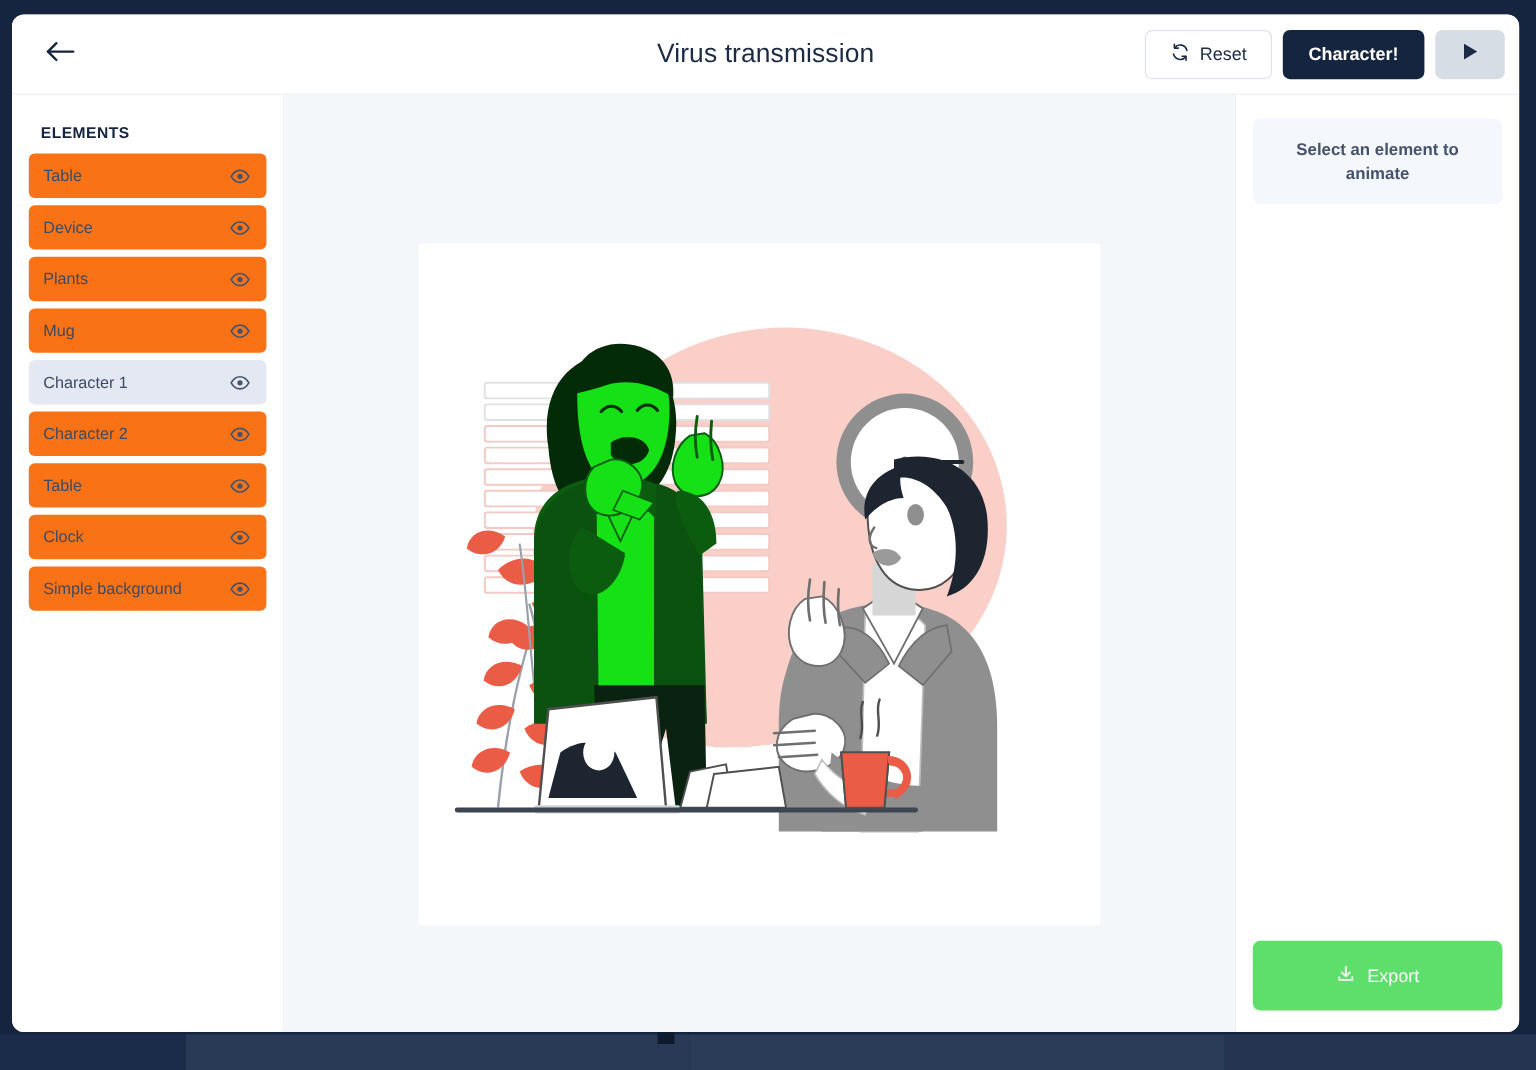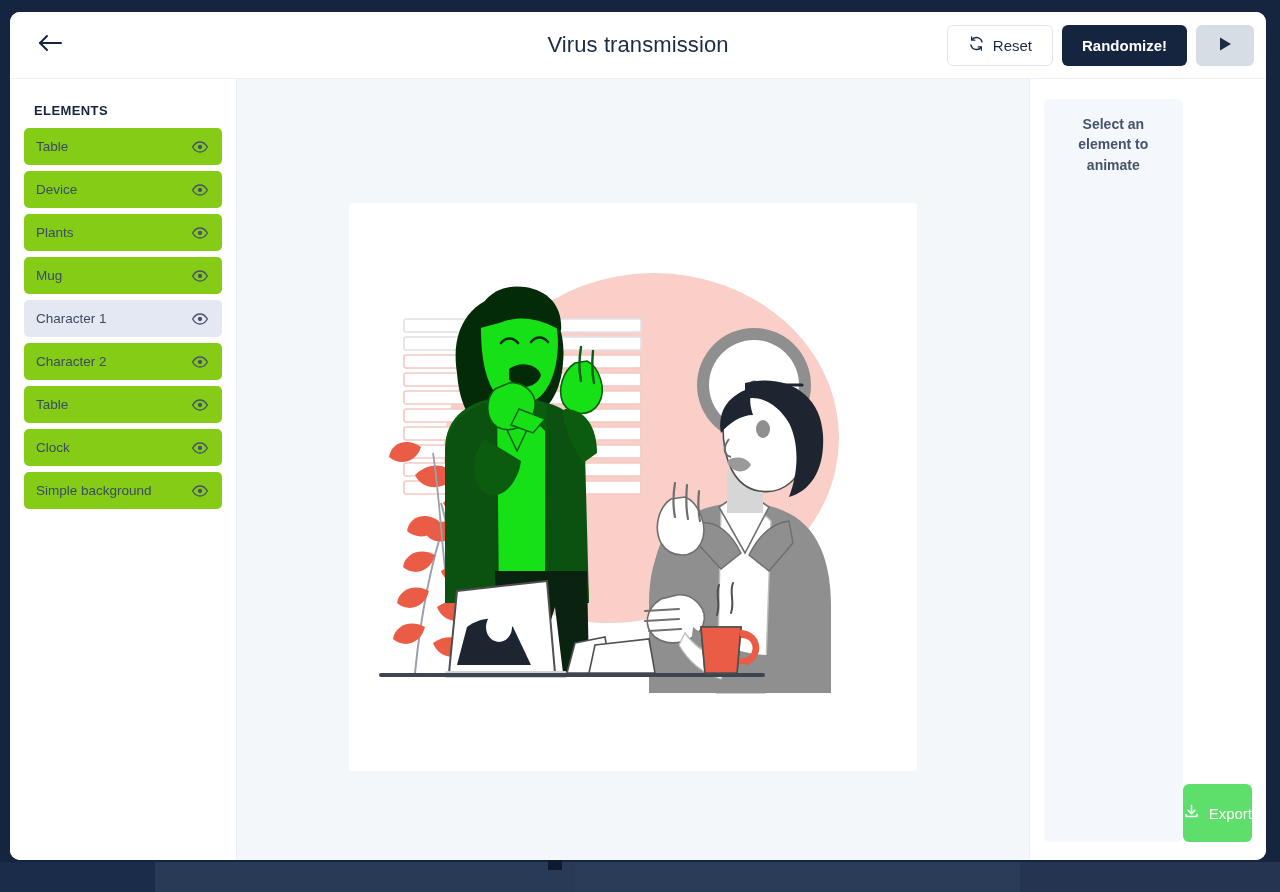--- a/index.html
+++ b/index.html
@@ -132,21 +132,21 @@
     font-size: 13px;
     font-weight: bold;
     color: #16253f;
     letter-spacing: .4px;
     padding: 4px 10px 10px 10px;
   }
   .element-item {
     height: 37px;
     margin-bottom: 6px;
     border-radius: 5px;
-    background: #84cc16;
+    background: #f97316;
     display: flex;
     align-items: center;
     padding: 0 13px 0 12px;
     cursor: pointer;
   }
   .element-item.selected {
     background: #e4e8f2;
   }
   .element-label {
     font-size: 13.5px;
@@ -181,20 +181,21 @@
   #illustration { display: block; width: 100%; height: 100%; }
 
   
   #right-panel {
     width: 237px;
     flex: 0 0 237px;
     background: #ffffff;
     border-left: 1px solid #eceff3;
     padding: 20px 14px 18px 14px;
     display: flex;
+    flex-direction: column;
   }
   #animate-hint {
     background: #f4f7fb;
     border-radius: 6px;
     padding: 15px 16px;
     text-align: center;
     font-size: 14px;
     font-weight: bold;
     color: #46536c;
     line-height: 1.45;
@@ -247,21 +248,21 @@
             <path d="M16.5 8.2A6.7 6.7 0 0 0 4.6 5.6" stroke="#1b2a45" stroke-width="1.6" stroke-linecap="round"></path>
             <path d="M3.5 11.8A6.7 6.7 0 0 0 15.4 14.4" stroke="#1b2a45" stroke-width="1.6" stroke-linecap="round"></path>
             <path d="M4.3 2.2 V6 H8.1" stroke="#1b2a45" stroke-width="1.6" stroke-linecap="round" stroke-linejoin="round"></path>
             <path d="M15.7 17.8 V14 H11.9" stroke="#1b2a45" stroke-width="1.6" stroke-linecap="round" stroke-linejoin="round"></path>
           </svg>
         </span>
         <span>Reset</span>
       </button>
 
       <button class="btn" id="randomize-button">
-        <span>Randomize!</span>
+        <span>Character!</span>
       </button>
 
       <button class="btn" id="play-button">
         <span>
           <svg width="15" height="16" viewBox="0 0 15 16" fill="none">
             <path d="M2 1.5 L13 8 L2 14.5 Z" fill="#1b2a45"></path>
           </svg>
         </span>
       </button>
 

